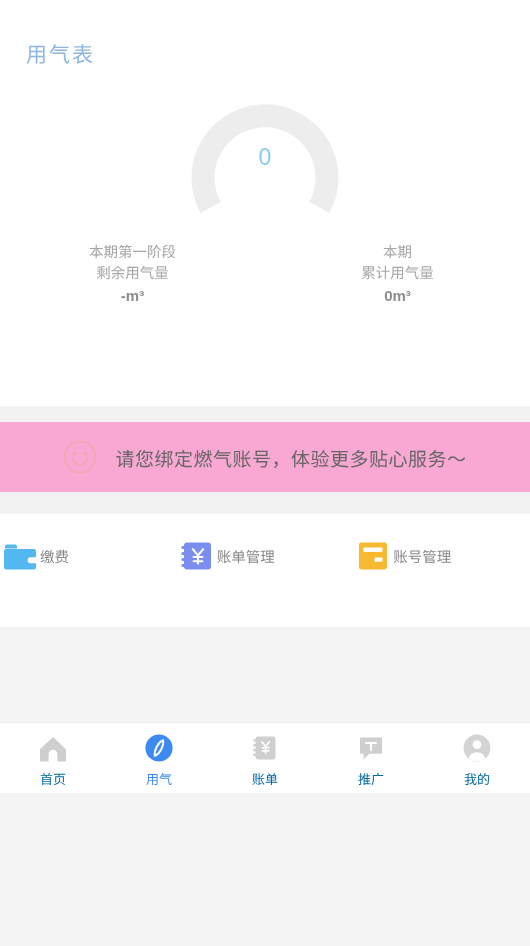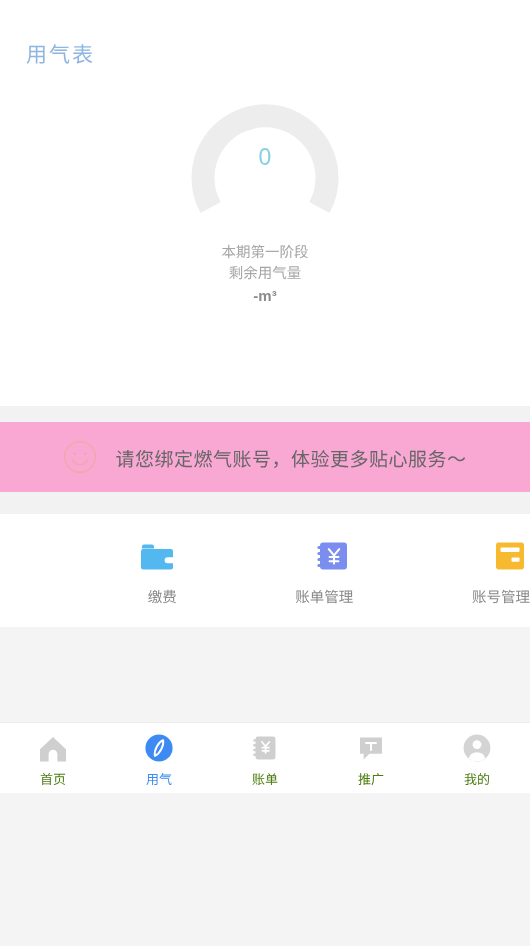--- a/index.html
+++ b/index.html
@@ -132,23 +132,22 @@
     height: 113px;
     display: flex;
     align-items: flex-start;
     padding-top: 22px;
     box-sizing: border-box;
     flex: 0 0 auto;
   }
   .action {
     flex: 1 1 33.33%;
     display: flex;
-    flex-direction: column;
-    align-items: flex-end;
-    padding-left: 8px;
+    flex-direction: row;
+    align-items: flex-start;
   }
   .action-icon {
     width: 40px;
     height: 40px;
     display: block;
   }
   .action-label {
     margin-top: 9px;
     font-size: 14.5px;
     color: #8a8a8a;
@@ -179,21 +178,21 @@
     align-items: center;
   }
   .tab-icon {
     width: 32px;
     height: 32px;
     display: block;
   }
   .tab-label {
     margin-top: 5px;
     font-size: 13px;
-    color: #4d7c0f;
+    color: #0369a1;
     white-space: nowrap;
   }
   .tab.active .tab-label {
     color: #3d8bf2;
     text-align: right;
   }
 </style>
 </head>
 <body>
 
@@ -210,20 +209,25 @@
         </svg>
         <div class="gauge-value">0</div>
       </div>
     </div>
 
     <div class="stats">
       <div class="stat">
         <span class="line">本期第一阶段</span>
         <span class="line">剩余用气量</span>
         <span class="value">-m³</span>
+      </div>
+      <div class="stat">
+        <span class="line">本期</span>
+        <span class="line">累计用气量</span>
+        <span class="value">0m³</span>
       </div>
     </div>
   </section>
 
   <div class="gap gap-a"></div>
 
   <section class="bind-banner">
     <svg class="smiley" viewBox="0 0 34 34">
       <circle cx="17" cy="17" r="15.4" fill="none" stroke="#f0a9a9" stroke-width="1.5"></circle>
       <circle cx="11.6" cy="13.6" r="1.7" fill="#f0a9a9"></circle>

